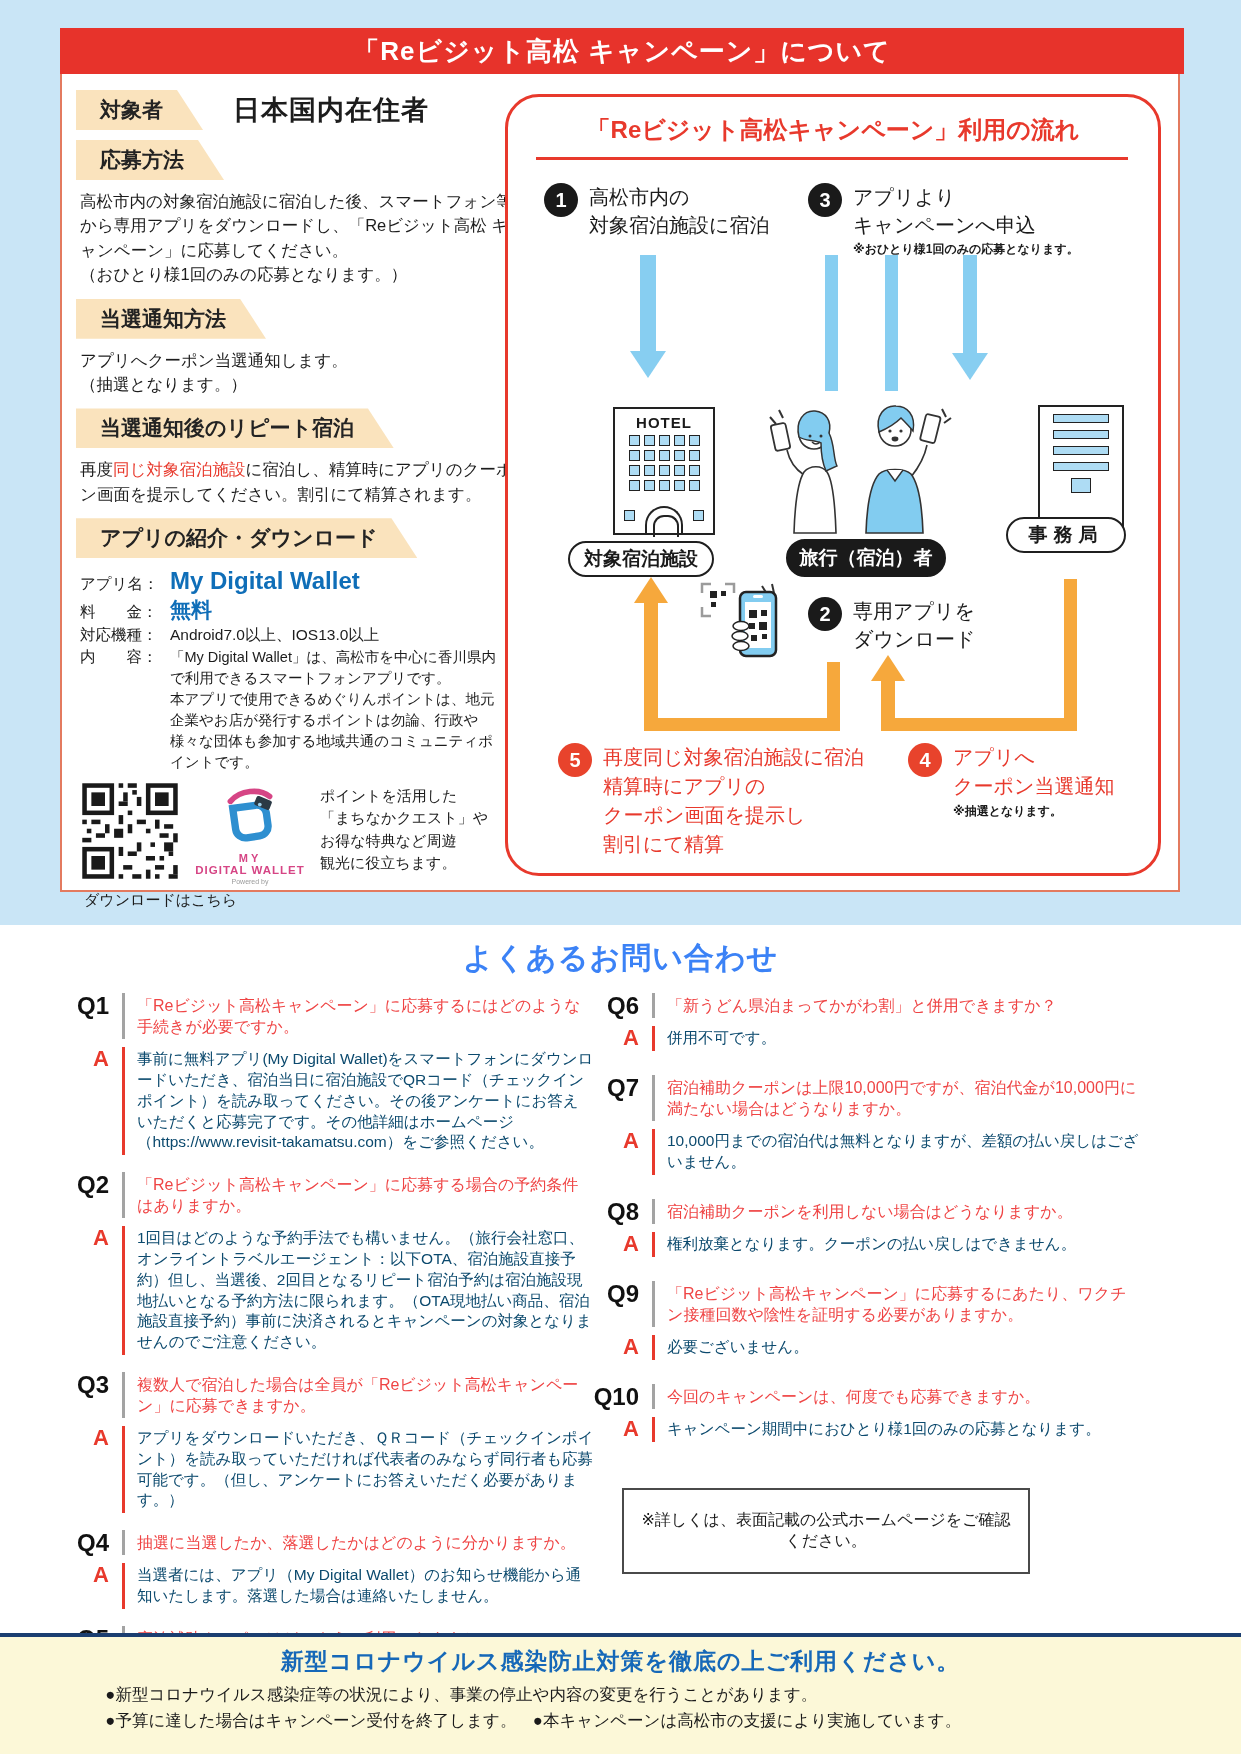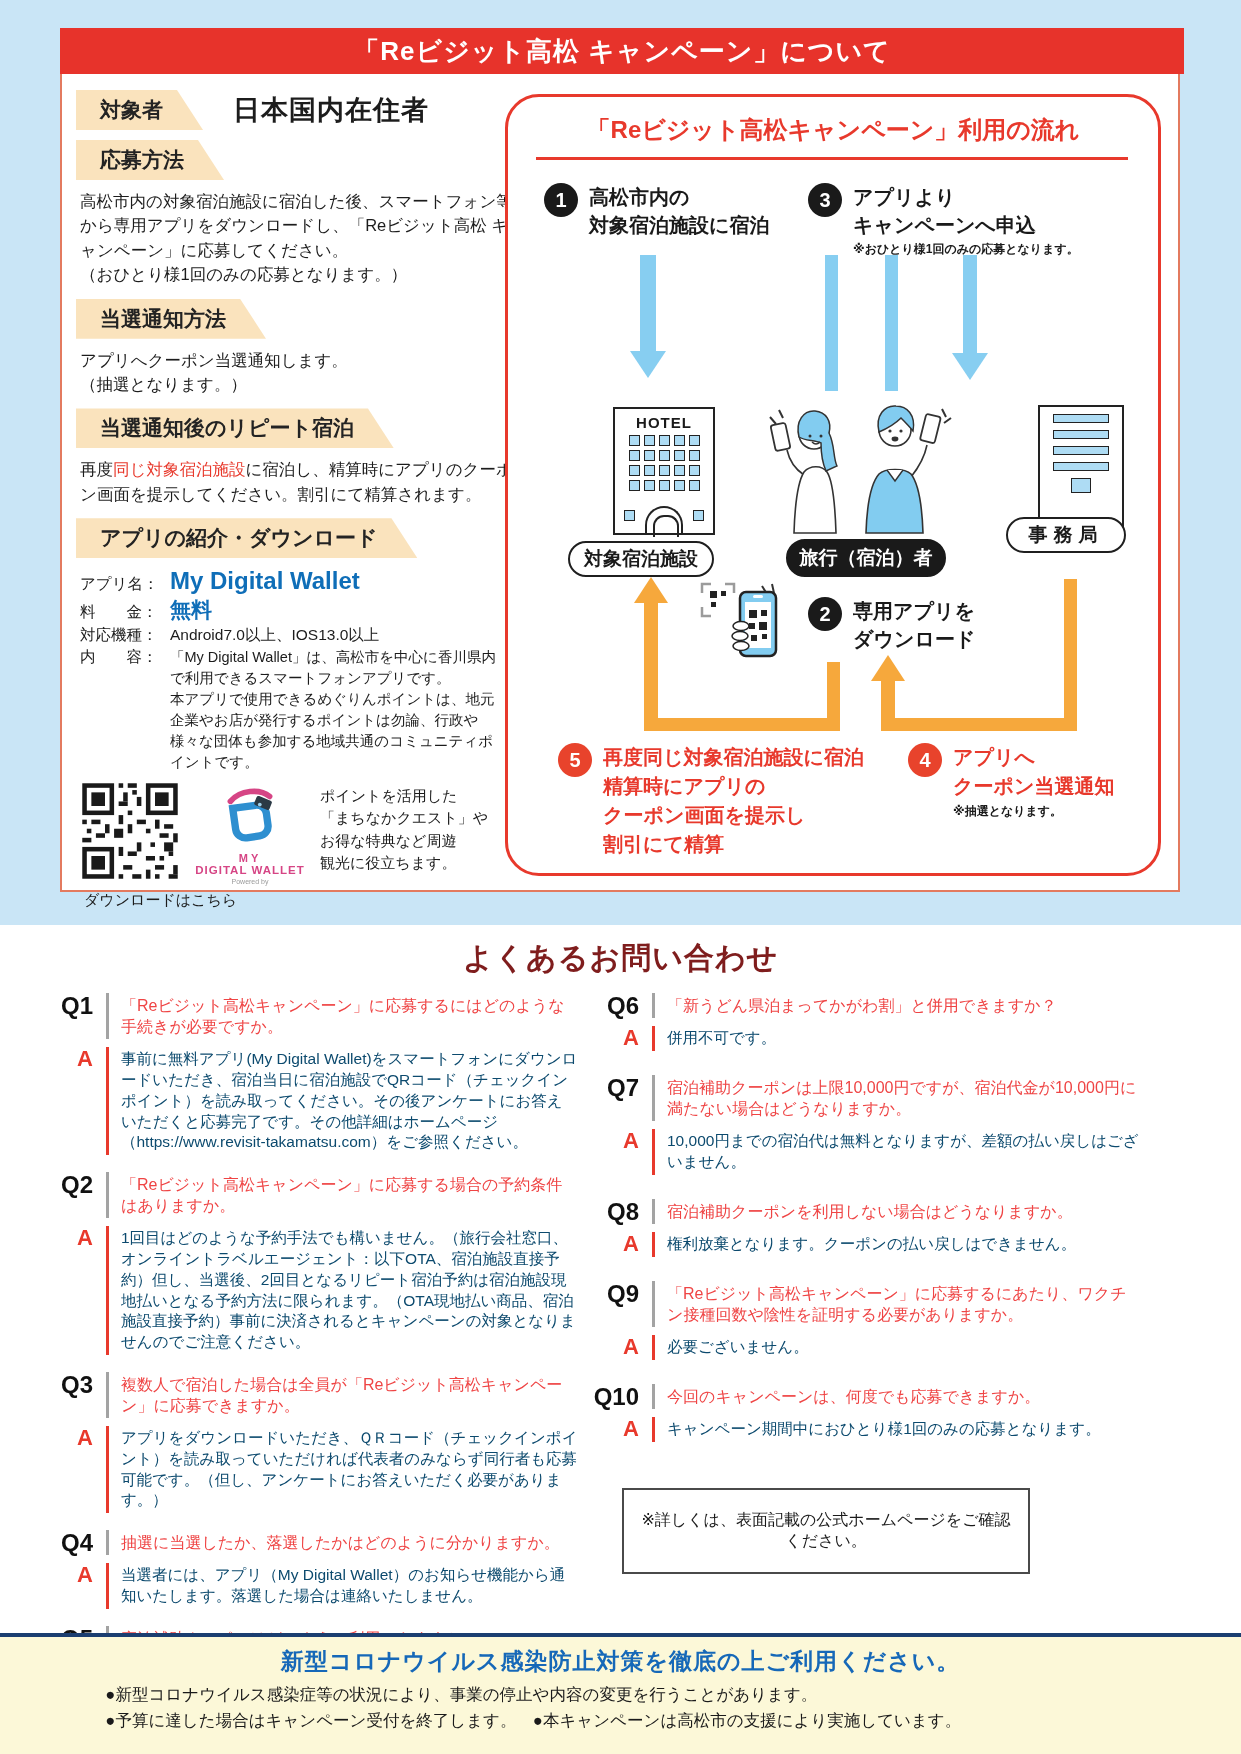--- a/index.html
+++ b/index.html
@@ -34,21 +34,21 @@
 .points-text{font-size:15px;line-height:1.5;padding-top:4px}
 .dl-here{font-size:15px;margin-left:8px}
 
 
 .flow-box{position:absolute;left:443px;top:64px;width:656px;height:782px;border:3px solid #e8392c;border-radius:34px;background:#fff}
 .flow-title{position:absolute;top:17px;left:0;width:100%;text-align:center;color:#e8392c;font-size:24px;font-weight:bold}
 .flow-underline{position:absolute;top:60px;left:28px;width:592px;height:3px;background:#e8392c}
 .step{position:absolute;display:flex;gap:11px}
 .step-num{flex:0 0 34px;width:34px;height:34px;border-radius:50%;background:#1a1a1a;color:#fff;font-weight:bold;font-size:20px;display:flex;align-items:center;justify-content:center}
 .step-num.red{background:#e8432c}
-.step-text{font-size:20px;font-weight:bold;line-height:1.4;white-space:pre-line;color:#1a1a1a}
+.step-text{font-size:20px;font-weight:normal;line-height:1.4;white-space:pre-line;color:#1a1a1a}
 .step-text.redtxt{color:#e8392c;line-height:1.45}
 .step-note{font-size:12px;font-weight:bold;margin-top:2px;color:#1a1a1a}
 .shaft{position:absolute}
 .blue{background:#87cef1}
 .orange{background:#f6a83c}
 .head-down-blue{position:absolute;width:0;height:0;border-left:18px solid transparent;border-right:18px solid transparent;border-top:27px solid #87cef1}
 .head-up-orange{position:absolute;width:0;height:0;border-left:17px solid transparent;border-right:17px solid transparent;border-bottom:26px solid #f6a83c}
 .pill{position:absolute;height:36px;border:2.5px solid #1f1f1f;border-radius:18px;background:#fff;display:flex;align-items:center;justify-content:center;font-size:19px;font-weight:bold;color:#1a1a1a}
 .pill.dark{background:#1a1a1a;color:#fff;border-color:#1a1a1a;height:38px;border-radius:19px}
 
@@ -62,23 +62,23 @@
 .hw.l{left:9px}.hw.r{right:9px}
 .hotel-door{position:absolute;left:50%;transform:translateX(-50%);bottom:0;width:38px;height:27px;border:2px solid #222;border-bottom:none;border-radius:19px 19px 0 0;background:#fff}
 .hotel-door:before{content:"";position:absolute;left:6px;top:7px;width:22px;height:20px;border:2px solid #222;border-bottom:none;border-radius:11px 11px 0 0}
 
 .office{position:absolute;left:530px;top:308px;width:86px;height:130px;background:#fff;border:2.5px solid #222}
 .office-windows i{width:56px;height:9px;margin:7px auto 0}
 .office-door{width:20px;height:15px;background:#aedcf4;border:1.5px solid #222;margin:7px auto 0}
 
 
 .faq{position:absolute;left:0;top:925px;width:1241px;height:708px;background:#fff}
-.faq-title{text-align:center;font-size:30px;font-weight:bold;padding-top:13px;color:#7f1d1d;letter-spacing:1px}
+.faq-title{text-align:center;font-size:30px;font-weight:bold;padding-top:13px;color:#3b82f6;letter-spacing:1px}
 .faq-col{position:absolute;top:68px}
-.faq-col.left{left:46px;width:532px}
+.faq-col.left{left:62px;width:532px}
 .faq-col.right{left:592px;width:548px}
 .qa{margin-bottom:17px}
 .faq-col.right .qa{margin-bottom:24px}
 .q-row{display:flex;margin-bottom:8px}
 .q-label{flex:0 0 60px;text-align:right;padding-right:13px;font-weight:bold;font-size:24px;color:#111;line-height:1.05}
 .q-text{border-left:3px solid #a3a3a3;padding:2px 0 2px 12px;font-size:16px;line-height:1.32;color:#ef4444}
 .a-row{display:flex}
 .a-label{flex:0 0 60px;text-align:right;padding-right:13px;font-weight:bold;font-size:22px;color:#e8392c;line-height:1.1}
 .a-text{border-left:3px solid #e8392c;padding:2px 0 2px 12px;font-size:15.5px;line-height:1.34;color:#0c4a6e}
 .faq-note{margin:46px 0 0 30px;width:408px;border:2px solid #4a4a4a;padding:20px 14px;font-size:16px;text-align:center;color:#1a1a1a}

